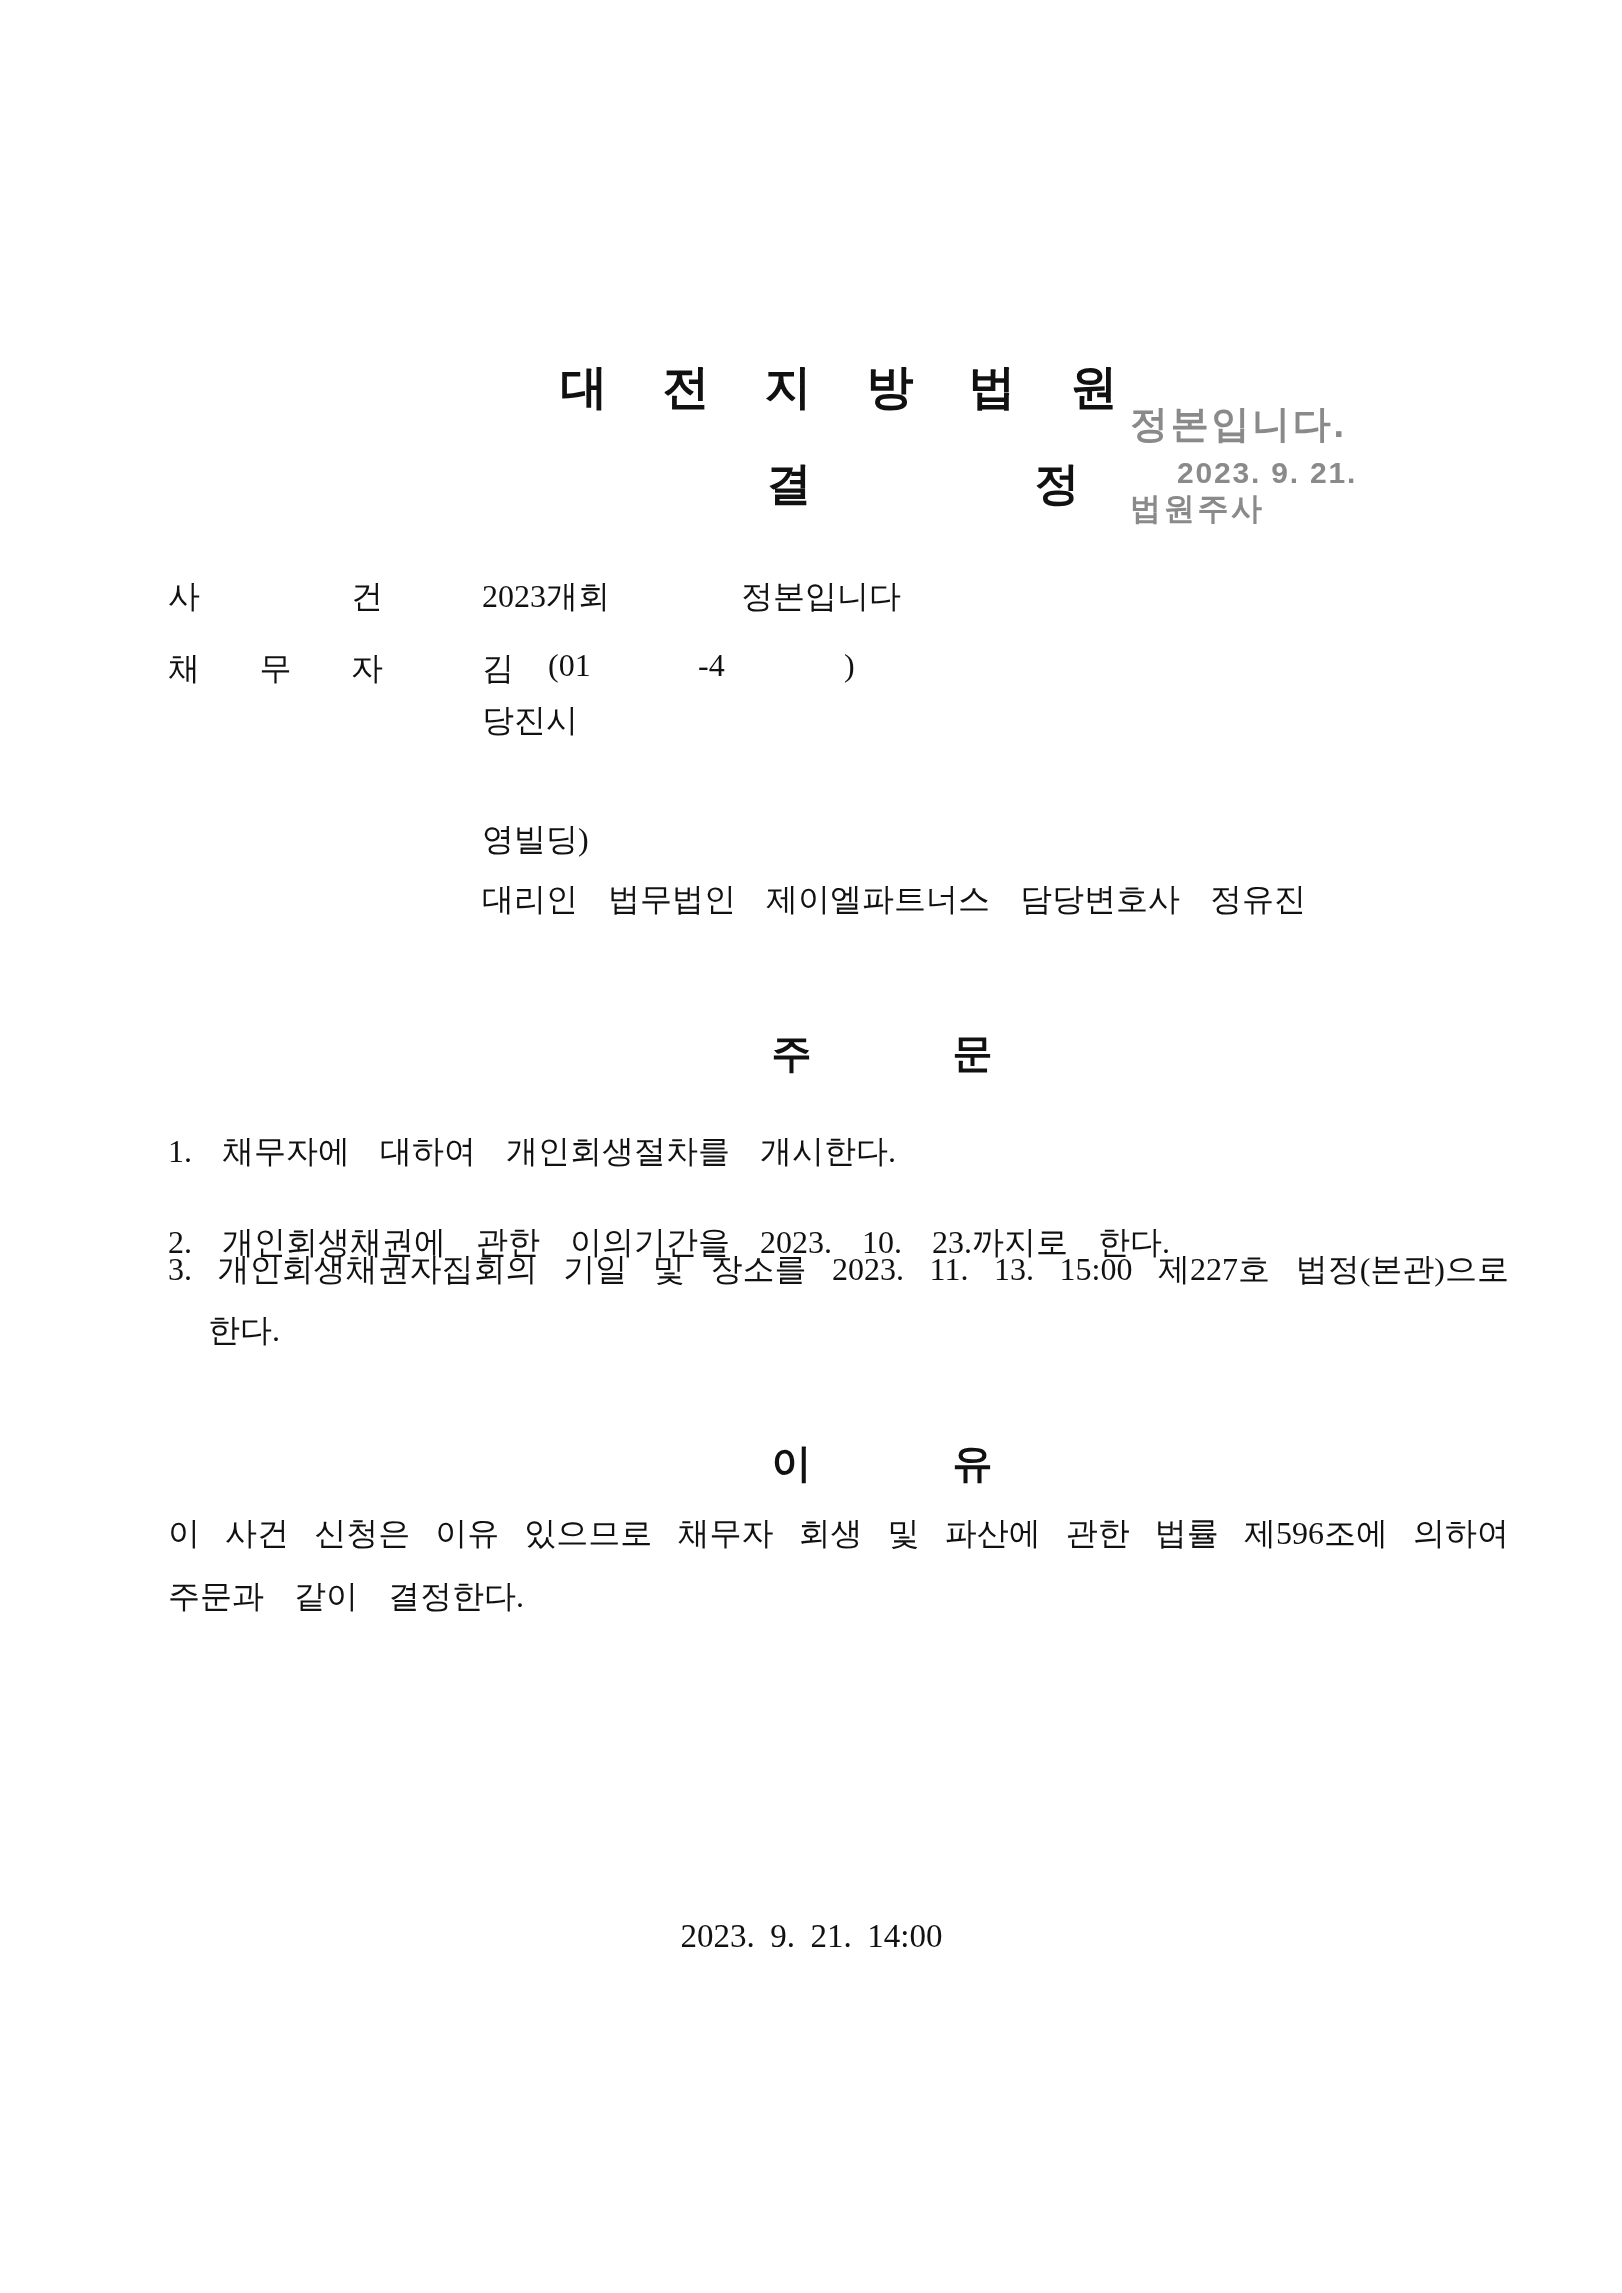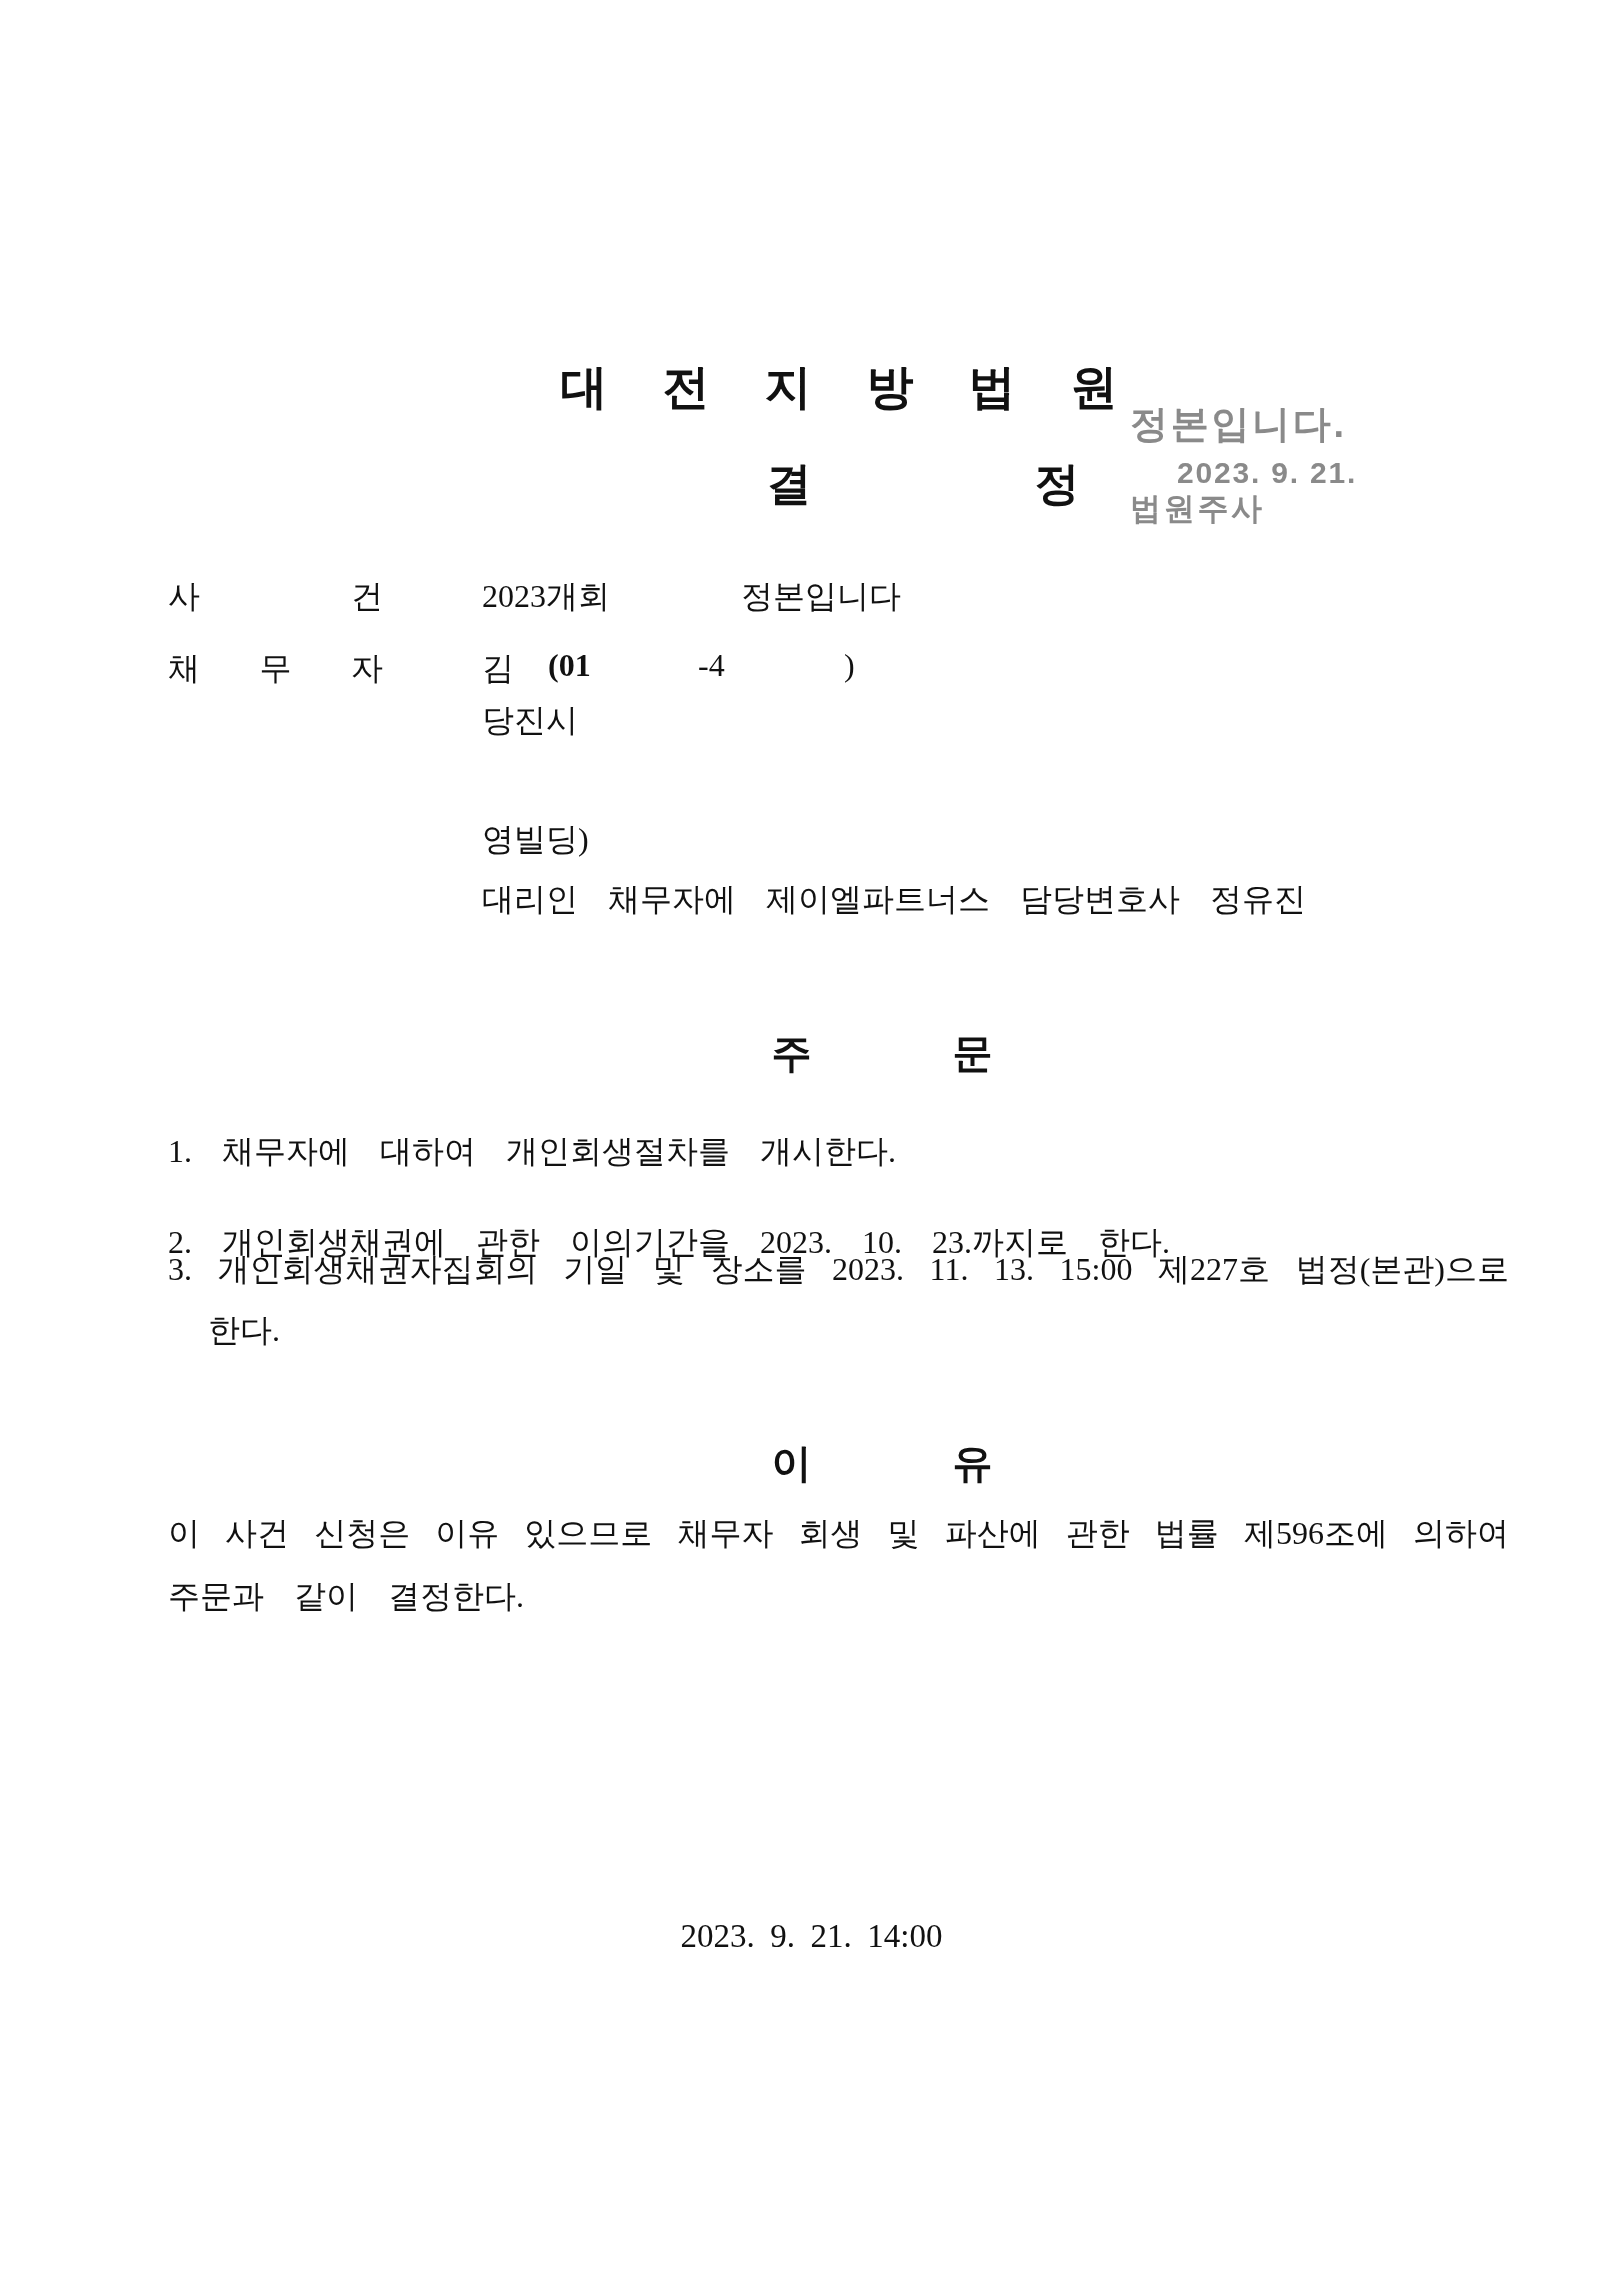--- a/index.html
+++ b/index.html
@@ -61,21 +61,21 @@
   .label-box{
     position:absolute;left:168px;width:215px;
     display:flex;justify-content:space-between;
     font-size:32px;
   }
   .val{position:absolute;font-size:32px;white-space:pre;}
 
   .case-row-number{left:482px;}
   .case-row-type{left:741px;}
   .debtor-name{left:482px;}
-  .debtor-id1{left:548px;font-weight:bold;}
+  .debtor-id1{left:548px;}
   .debtor-id2{left:698px;}
   .debtor-id3{left:844px;}
 
   .addr{left:482px;}
   .addr1{top:702px;}
   .addr2{
     top:765px;width:1027px;
     white-space:pre-wrap;
     text-align:justify;text-align-last:justify;
   }
@@ -132,21 +132,21 @@
       <span>무</span>
       <span>자</span>
     </div>
   <span class="val debtor-name" style="top:647px">김</span>
   <span class="val debtor-id1" style="top:647px">(01</span>
   <span class="val debtor-id2" style="top:647px">-4</span>
   <span class="val debtor-id3" style="top:647px">)</span>
 
   <div class="abs val addr addr1 wsp">당진시</div>
   <div class="abs val addr addr3 wsp">영빌딩)</div>
-  <div class="abs val addr addr4 wsp">대리인 채무자에 제이엘파트너스 담당변호사 정유진</div>
+  <div class="abs val addr addr4 wsp">대리인 법무법인 제이엘파트너스 담당변호사 정유진</div>
 
   <div class="abs center-line section-heading order-heading">주문</div>
   <div class="abs order-item item1 wsp">1. 채무자에 대하여 개인회생절차를 개시한다.</div>
   <div class="abs order-item item2 wsp">2. 개인회생채권에 관한 이의기간을 2023. 10. 23.까지로 한다.</div>
   <div class="abs order-item item3">3. 개인회생채권자집회의 기일 및 장소를 2023. 11. 13. 15:00 제227호 법정(본관)으로</div>
   <div class="abs order-item item3-cont wsp">한다.</div>
 
   <div class="abs center-line section-heading reason-heading">이유</div>
   <div class="abs reason-line reason1">이 사건 신청은 이유 있으므로 채무자 회생 및 파산에 관한 법률 제596조에 의하여</div>
   <div class="abs reason-line reason2 wsp">주문과 같이 결정한다.</div>

